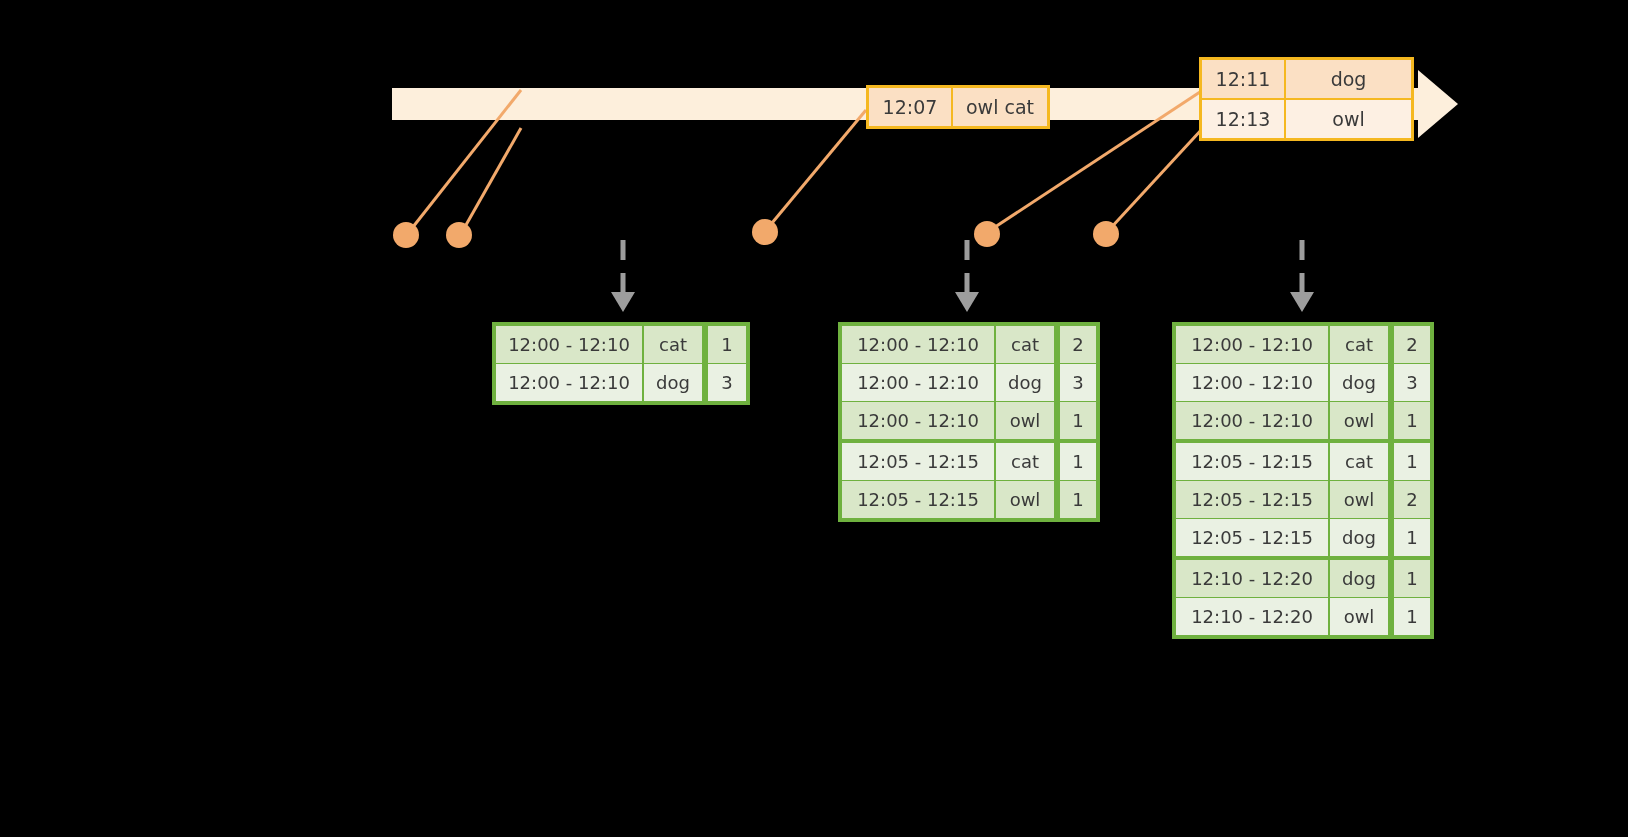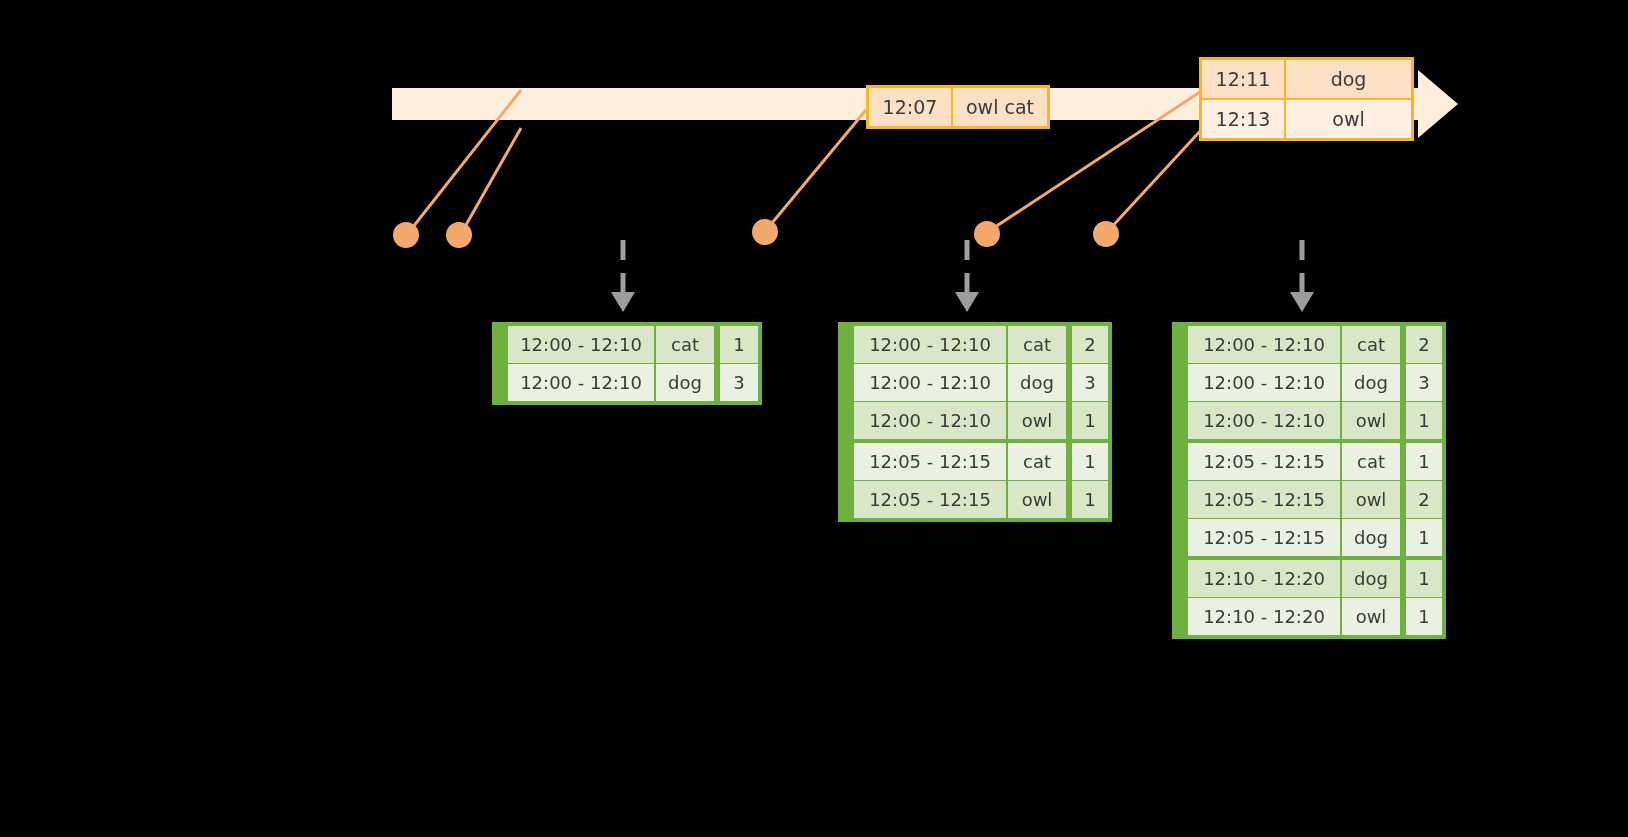--- a/index.html
+++ b/index.html
@@ -70,21 +70,20 @@
   }
 
   
   .result-table {
     position: absolute;
     border: 4px solid #6FB13F;
     box-sizing: border-box;
     background: #6FB13F;
     display: flex;
     flex-direction: column;
-    padding-left: 12px;
   }
   .res-row {
     display: flex;
     flex-direction: row;
     height: 37px;
     margin-bottom: 1px;
   }
   .res-row:last-child { margin-bottom: 0; }
   .res-row.win-edge { margin-bottom: 4px; }
   .res-row.shade-a .cell { background: #D9E7C8; }

